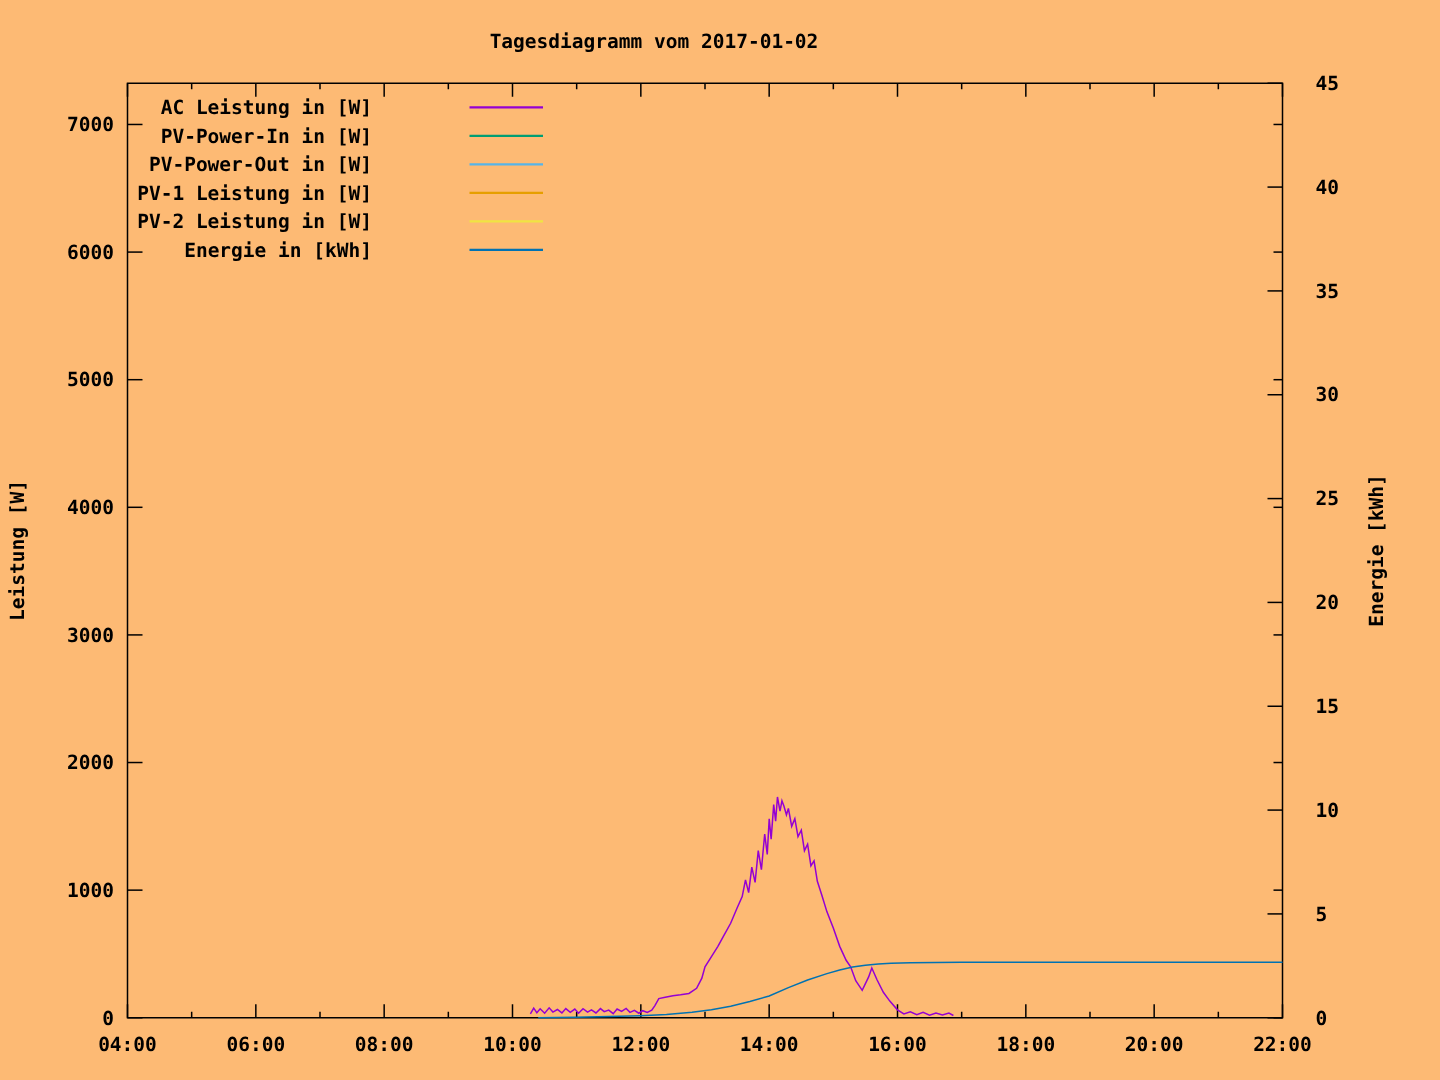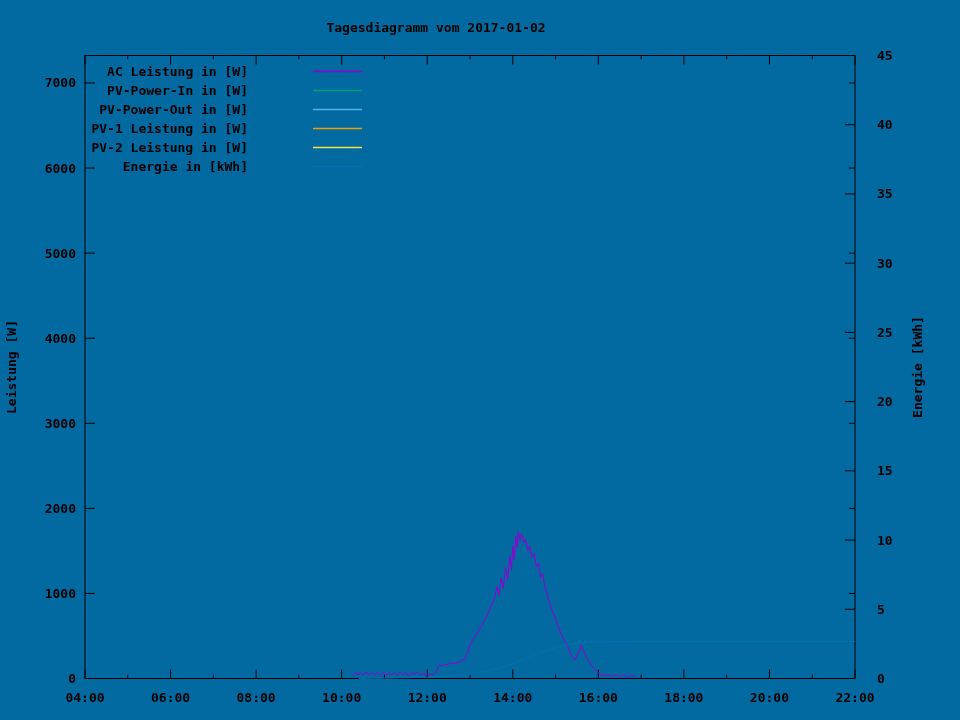--- a/index.html
+++ b/index.html
@@ -1,16 +1,16 @@
 <!DOCTYPE html>
 <html><head>
 <meta charset="utf-8">
 <style>
   html,body{margin:0;padding:0;background:#ffffff;width:960px;height:720px;overflow:hidden;}
-  #stage{position:relative;width:960px;height:720px;background:#0369a1;}
+  #stage{position:relative;width:960px;height:720px;background:#fdba74;}
   svg{position:absolute;left:0;top:0;}
   text{font-family:"DejaVu Sans Mono","Liberation Mono",monospace;font-weight:bold;font-size:13px;fill:#000;}
   .frame{fill:none;stroke:#000;stroke-width:1;}
   .tick{stroke:#000;stroke-width:1;}
   .series{fill:none;stroke-width:1;}
 </style>
 </head>
 <body>
 
 <div id="stage">

